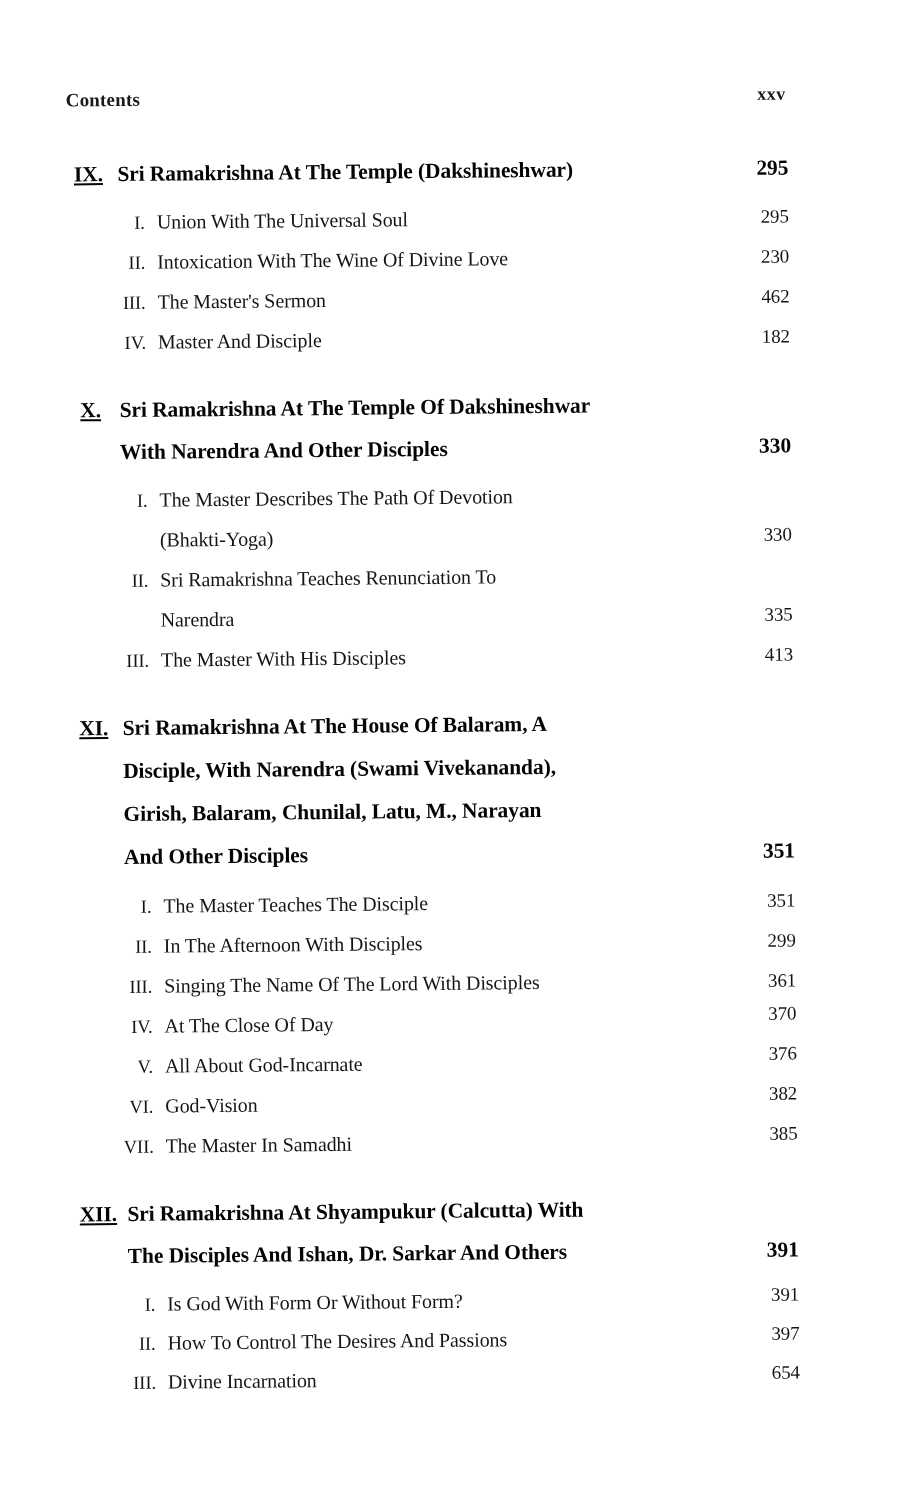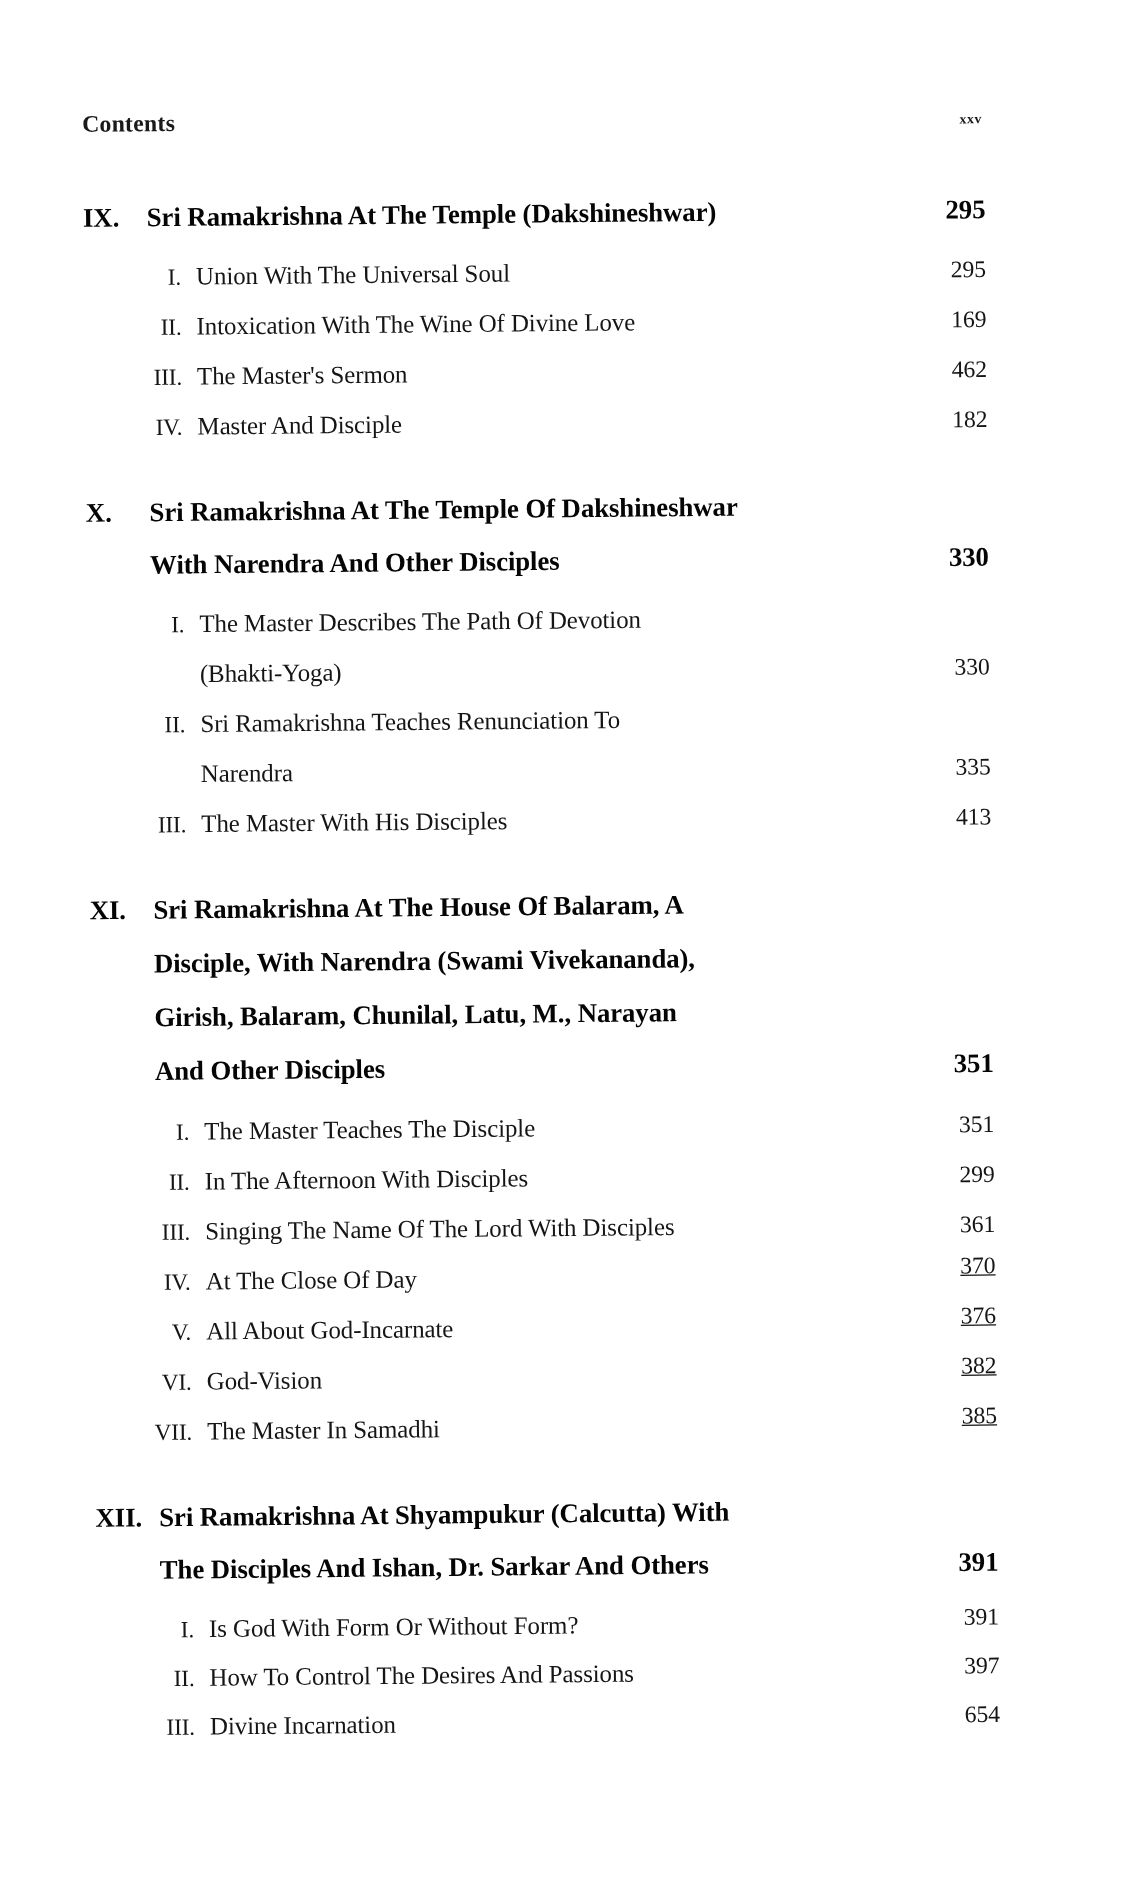--- a/index.html
+++ b/index.html
@@ -37,21 +37,21 @@
     justify-content: space-between;
     align-items: baseline;
   }
   .running-head .rh-title {
     font-size: 19px;
     font-weight: 700;
     letter-spacing: 0.2px;
     color: #1a1a1a;
   }
   .running-head .rh-folio {
-    font-size: 11px;
+    font-size: 18px;
     font-weight: 700;
     letter-spacing: 0.5px;
     color: #1a1a1a;
   }
 
   
   .toc {
     position: absolute;
     left: 72px;
     top: 150px;
@@ -67,23 +67,24 @@
     align-items: baseline;
     font-weight: 700;
     font-size: 21.5px;
     line-height: 42px;
     color: #050505;
     letter-spacing: -0.1px;
   }
   .ch-num {
     flex: 0 0 auto;
     width: 44px;
-    text-align: left;
+    text-align: center;
     padding-right: 7px;
     white-space: nowrap;
+    text-decoration: underline;
   }
   .ch-num.blank { visibility: hidden; }
   .ch-title {
     flex: 1 1 auto;
     white-space: nowrap;
   }
   .ch-page {
     flex: 0 0 auto;
     width: 52px;
     text-align: right;
@@ -122,21 +123,21 @@
     font-size: 19px;
   }
   .sec-page.empty { visibility: hidden; }
 
   
   .ch-xi .ch-line { line-height: 43px; }
   .ch-xii { margin-top: 30px; }
   .ch-xii .sec-line { line-height: 38px; }
 
   
-  .sec-page.lift { position: relative; top: -7px; text-decoration: underline; }
+  .sec-page.lift { position: relative; top: -7px; }
   .sec-page.lift-sm { position: relative; top: -4px; }
 </style>
 </head>
 <body>
 
 <div class="page">
   <div class="skew-wrap">
 
     <div class="running-head">
       <span class="rh-title">Contents</span>
@@ -152,21 +153,21 @@
           </div>
           <div class="sections">
             <div class="sec-line">
               <span class="sec-num">I.</span>
               <span class="sec-title">Union With The Universal Soul</span>
               <span class="sec-page">295</span>
             </div>
             <div class="sec-line">
               <span class="sec-num">II.</span>
               <span class="sec-title">Intoxication With The Wine Of Divine Love</span>
-              <span class="sec-page">169</span>
+              <span class="sec-page">230</span>
             </div>
             <div class="sec-line">
               <span class="sec-num">III.</span>
               <span class="sec-title">The Master's Sermon</span>
               <span class="sec-page">462</span>
             </div>
             <div class="sec-line">
               <span class="sec-num">IV.</span>
               <span class="sec-title">Master And Disciple</span>
               <span class="sec-page">182</span>

